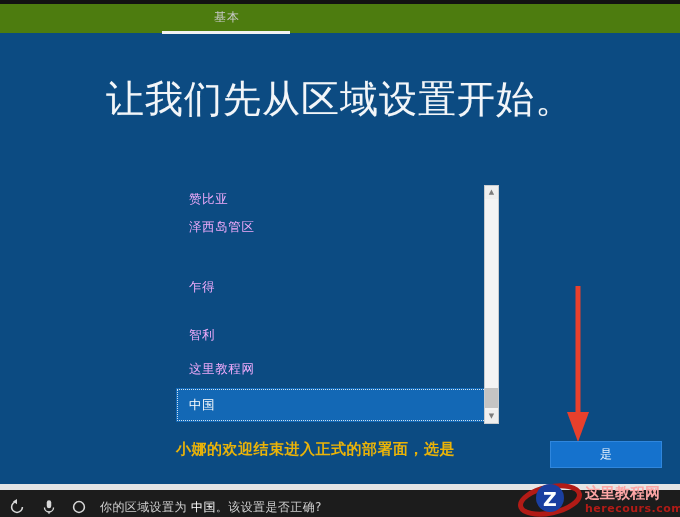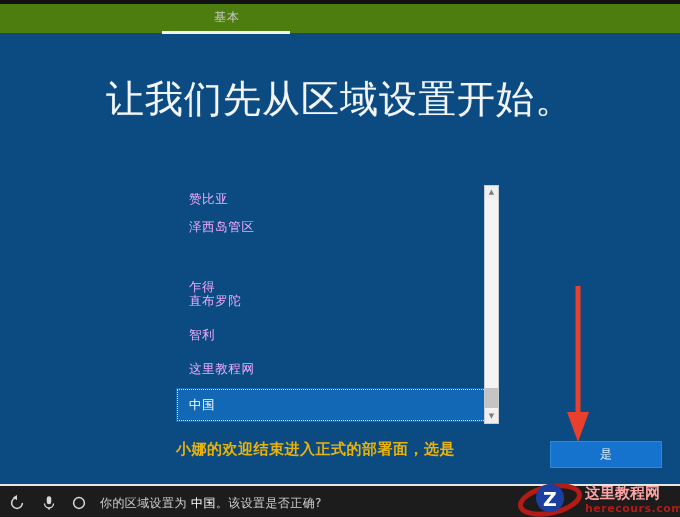--- a/index.html
+++ b/index.html
@@ -127,21 +127,21 @@
     font-size: 12px;
     display: flex; align-items: center; justify-content: center;
     cursor: pointer;
   }
 
   
   #bottombar {
     position: absolute; left: 0; top: 484px;
     width: 680px; height: 33px;
     background: #1c1c1c;
-    border-top: 2px solid #e5e5e5;
+    border-top: 6px solid #e5e5e5;
   }
   .bb-icon {
     position: absolute; top: 8px;
     width: 18px; height: 18px;
     color: #d8d8d8;
   }
   #icon-replay { left: 8px; }
   #icon-mic    { left: 40px; }
   #icon-circle { left: 70px; }
   #bb-status {
@@ -186,23 +186,20 @@
   <div id="list-panel">
       <div class="list-item" style="top: 0px;">
         <span>赞比亚</span>
       </div>
       <div class="list-item" style="top: 28px;">
         <span>泽西岛管区</span>
       </div>
       <div class="list-item" style="top: 68px; margin-top: 20px;">
         <span>乍得</span>
       </div>
-      <div class="list-item" style="top: 102px;">
-        <span>直布罗陀</span>
-      </div>
       <div class="list-item" style="top: 136px; font-family: Liberation Mono, monospace;">
         <span>智利</span>
       </div>
       <div class="list-item" style="top: 170px;">
         <span>这里教程网</span>
       </div>
       <div class="list-item selected" style="top: 204px;">
         <span>中国</span>
       </div>
     </div>

